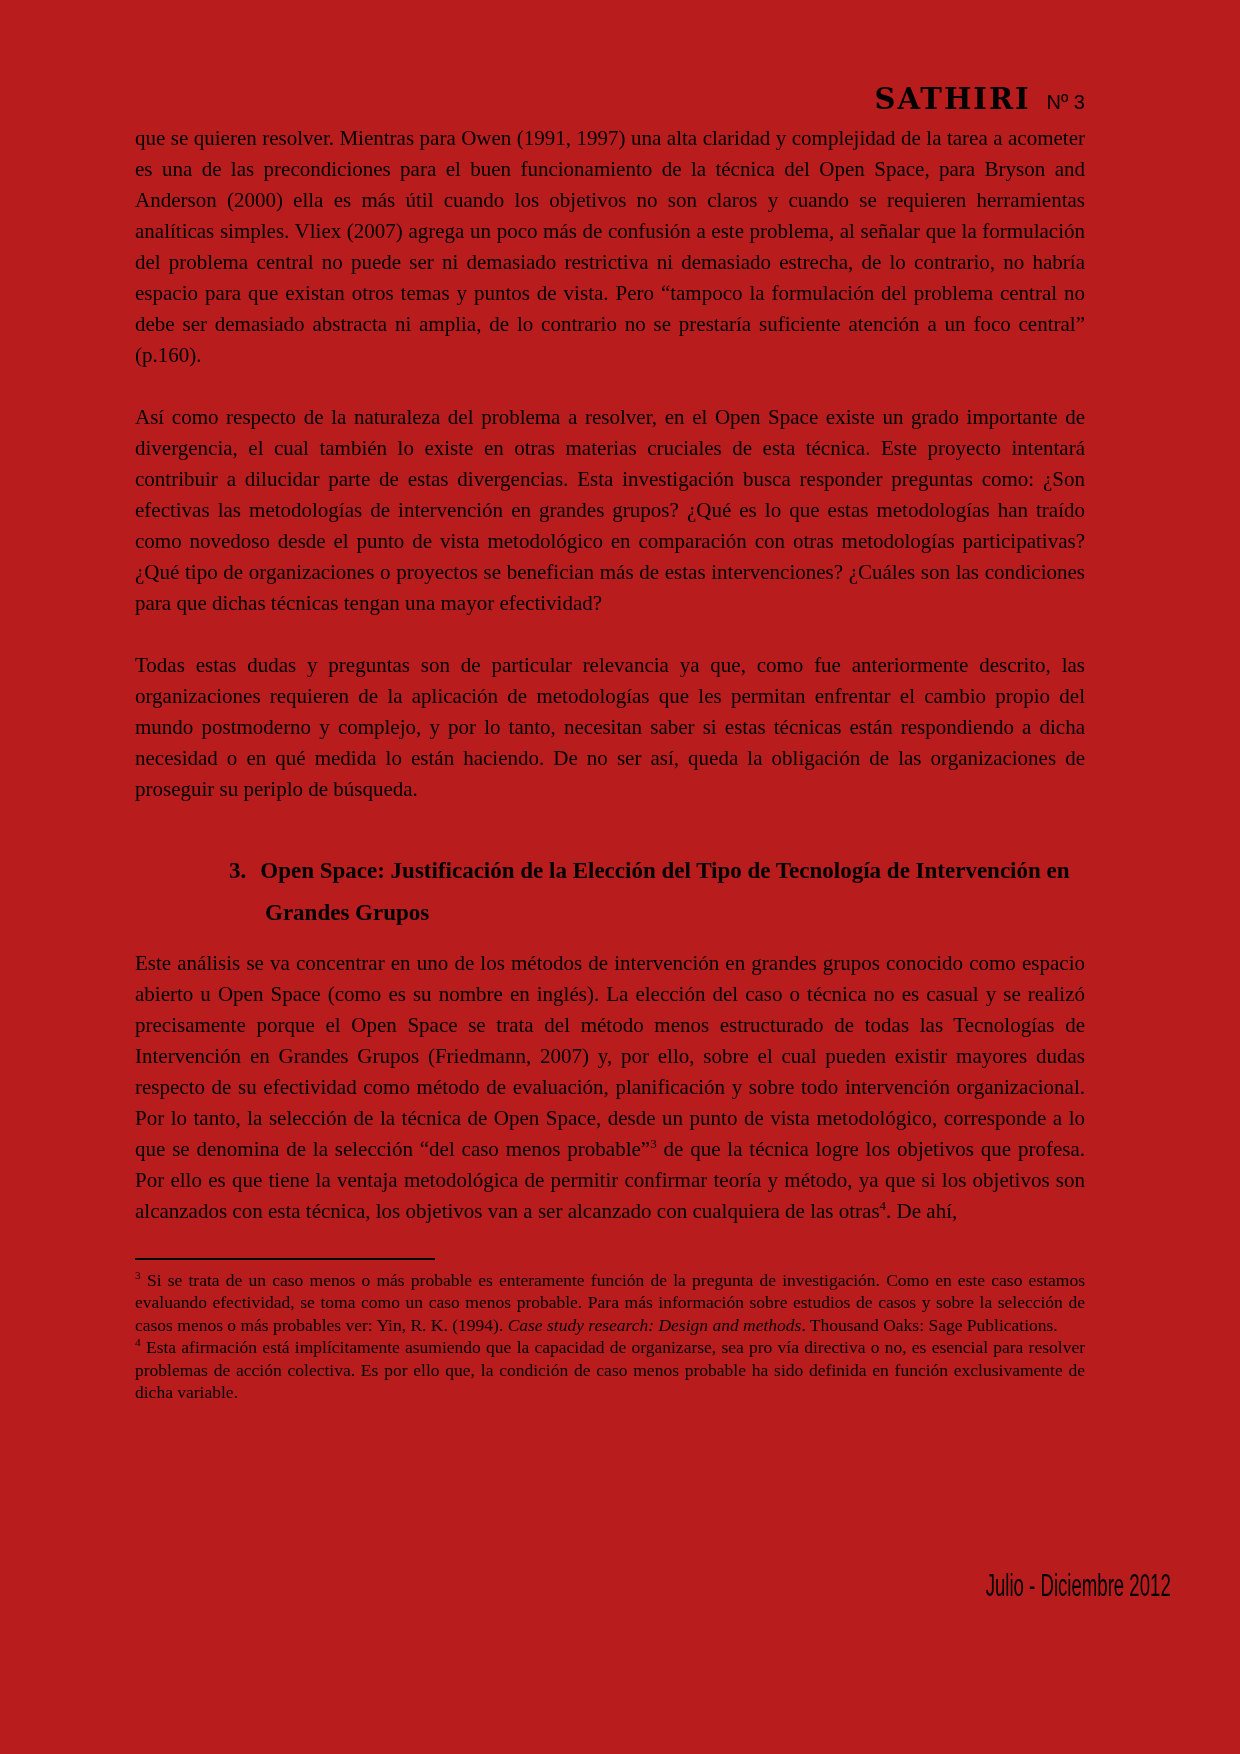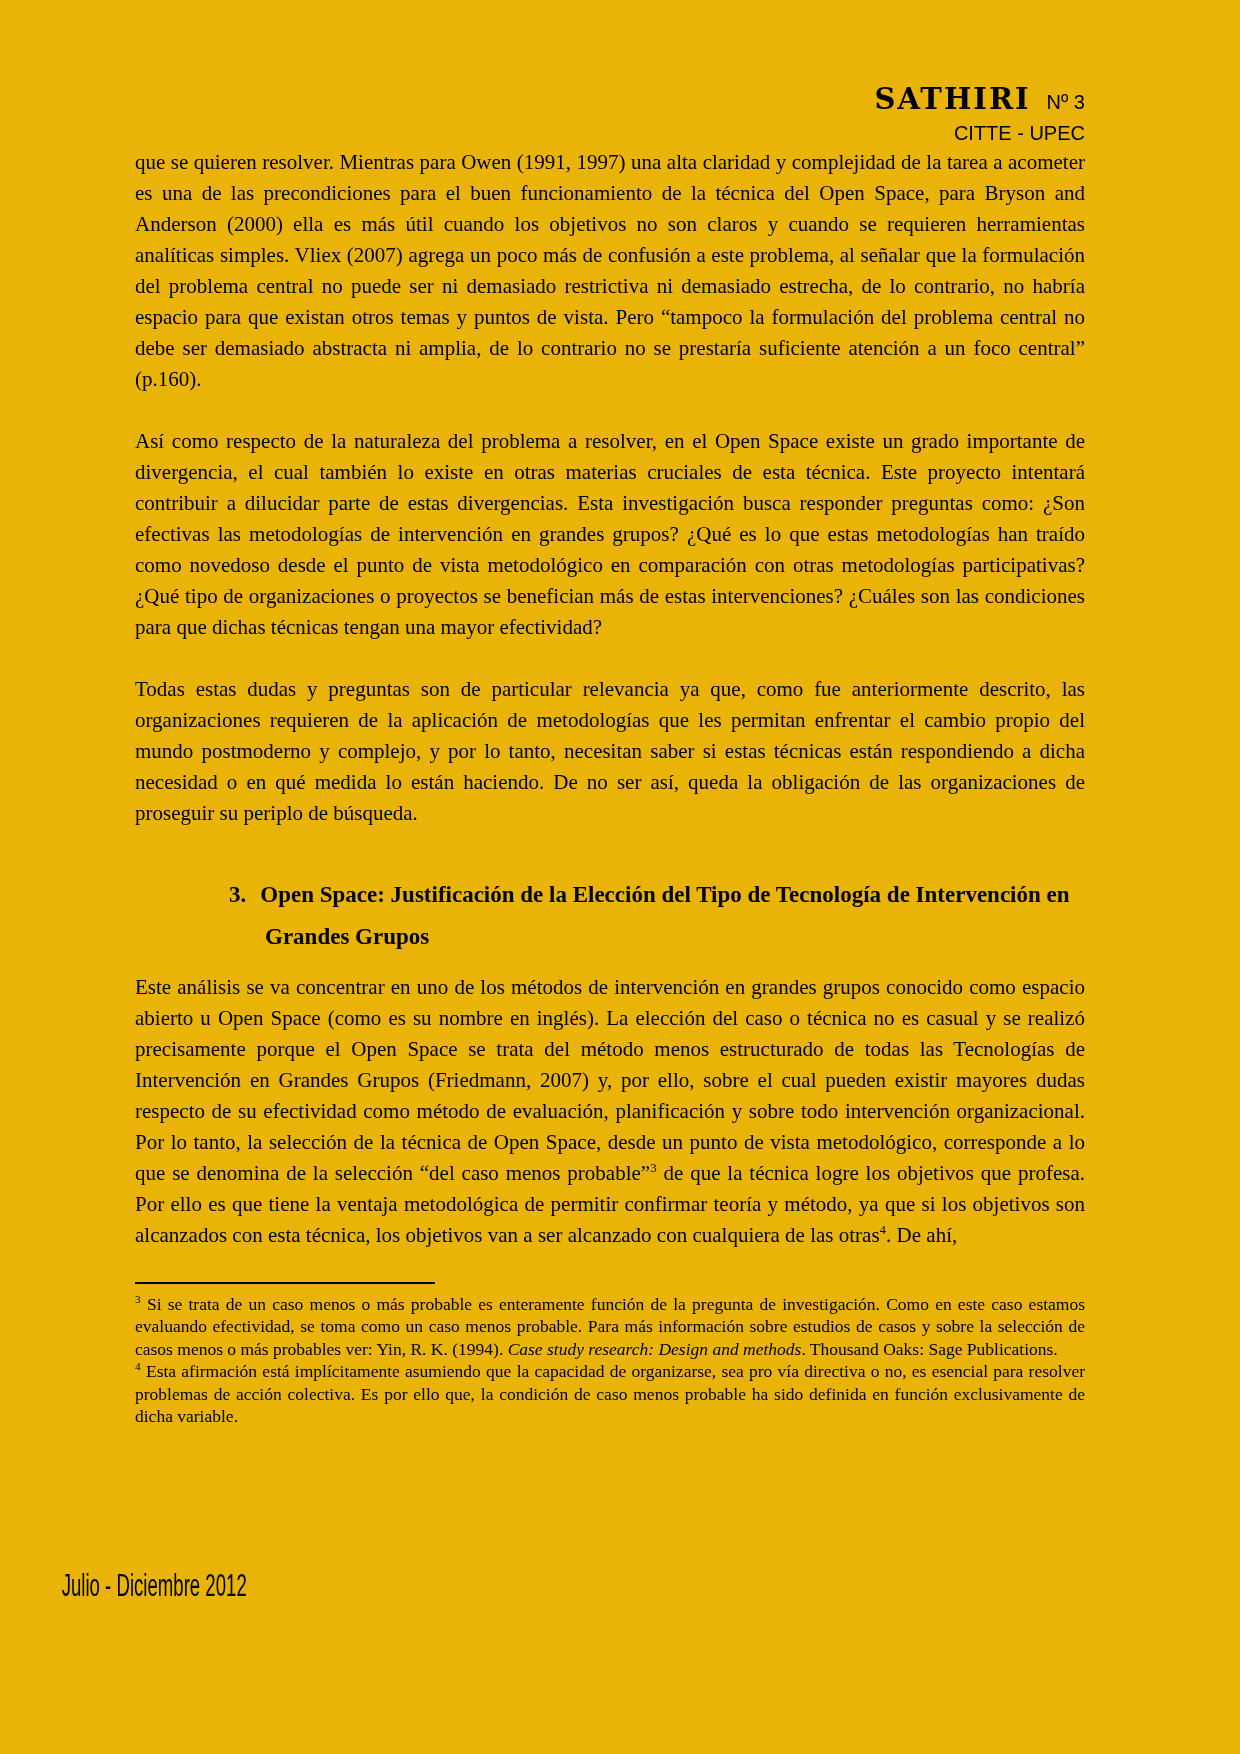--- a/index.html
+++ b/index.html
@@ -1,20 +1,20 @@
 <!DOCTYPE html>
 <html><head>
 <meta charset="utf-8">
 <style>
   html, body { margin: 0; padding: 0; }
   .page {
     position: relative;
     width: 1240px;
     height: 1754px;
-    background: #eab308;
+    background: #b91c1c;
     color: #000000;
     font-family: "Liberation Serif", serif;
     overflow: hidden;
   }
   .content {
     margin-left: 135px;
     width: 950px;
   }
   .masthead {
     padding-top: 82px;
@@ -73,41 +73,40 @@
     font-size: 0.65em;
     vertical-align: super;
     line-height: 0;
   }
   .fn-italic { font-style: italic; margin-top: 8px; }
   .page-footer {
     position: absolute;
     left: 0;
     right: 8px;
     top: 1568px;
-    text-align: left;
+    text-align: right;
   }
   .footer-text {
     display: inline-block;
     font-family: "Liberation Sans", sans-serif;
     font-size: 31px;
     font-weight: 500;
     transform: scaleX(0.6);
     transform-origin: center;
     white-space: nowrap;
   }
 </style>
 </head>
 <body>
 
 <div class="page">
   <div class="content">
 
     <div class="masthead">
       <div class="masthead-line1"><span class="journal-title">SATHIRI</span><span class="issue-label">Nº 3</span></div>
-      <div class="institution">CITTE - UPEC</div>
     </div>
 
     <div class="para">que se quieren resolver. Mientras para Owen (1991, 1997) una alta claridad y complejidad de la tarea a acometer es una de las precondiciones para el buen funcionamiento de la técnica del Open Space, para Bryson and Anderson (2000) ella es más útil cuando los objetivos no son claros y cuando se requieren herramientas analíticas simples. Vliex (2007) agrega un poco más de confusión a este problema, al señalar que la formulación del problema central no puede ser ni demasiado restrictiva ni demasiado estrecha, de lo contrario, no habría espacio para que existan otros temas y puntos de vista. Pero “tampoco la formulación del problema central no debe ser demasiado abstracta ni amplia, de lo contrario no se prestaría suficiente atención a un foco central” (p.160).</div>
 
     <div class="para">Así como respecto de la naturaleza del problema a resolver, en el Open Space existe un grado importante de divergencia, el cual también lo existe en otras materias cruciales de esta técnica. Este proyecto intentará contribuir a dilucidar parte de estas divergencias. Esta investigación busca responder preguntas como: ¿Son efectivas las metodologías de intervención en grandes grupos? ¿Qué es lo que estas metodologías han traído como novedoso desde el punto de vista metodológico en comparación con otras metodologías participativas? ¿Qué tipo de organizaciones o proyectos se benefician más de estas intervenciones? ¿Cuáles son las condiciones para que dichas técnicas tengan una mayor efectividad?</div>
 
     <div class="para">Todas estas dudas y preguntas son de particular relevancia ya que, como fue anteriormente descrito, las organizaciones requieren de la aplicación de metodologías que les permitan enfrentar el cambio propio del mundo postmoderno y complejo, y por lo tanto, necesitan saber si estas técnicas están respondiendo a dicha necesidad o en qué medida lo están haciendo. De no ser así, queda la obligación de las organizaciones de proseguir su periplo de búsqueda.</div>
 
     <div class="section-heading"><span class="heading-num">3.</span><span>Open Space: Justificación de la Elección del Tipo de Tecnología de Intervención en Grandes Grupos</span></div>
 

